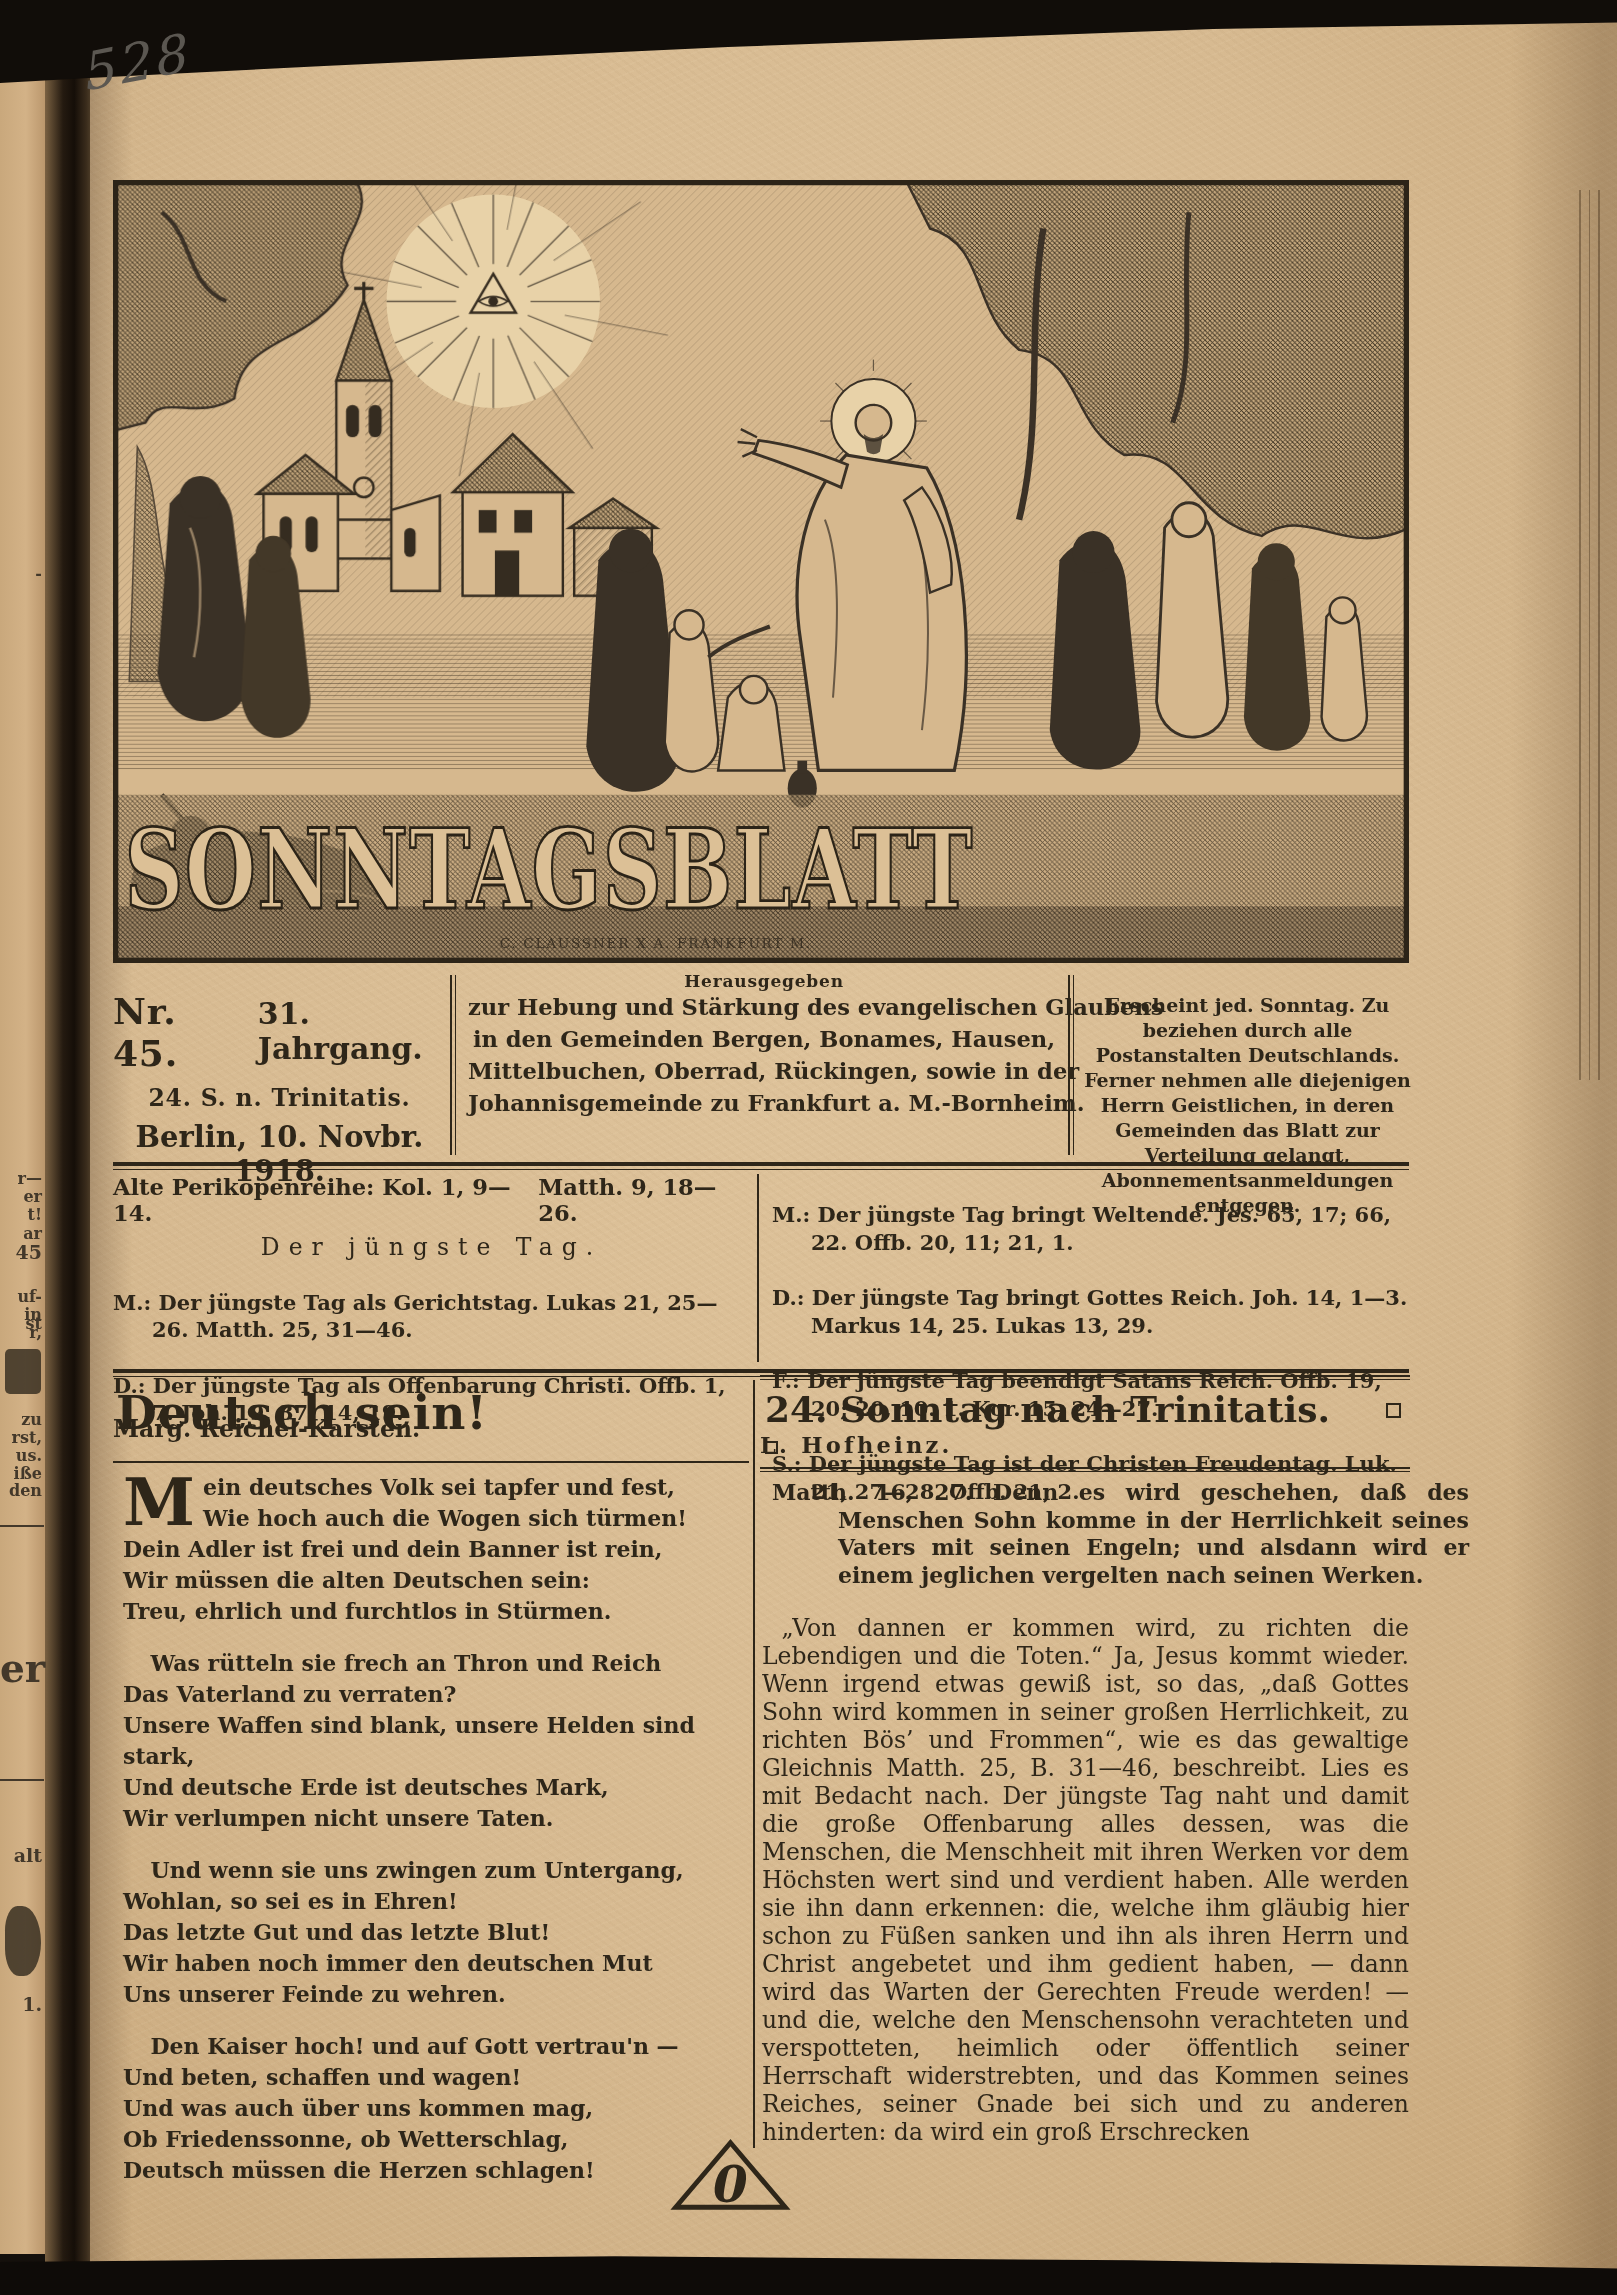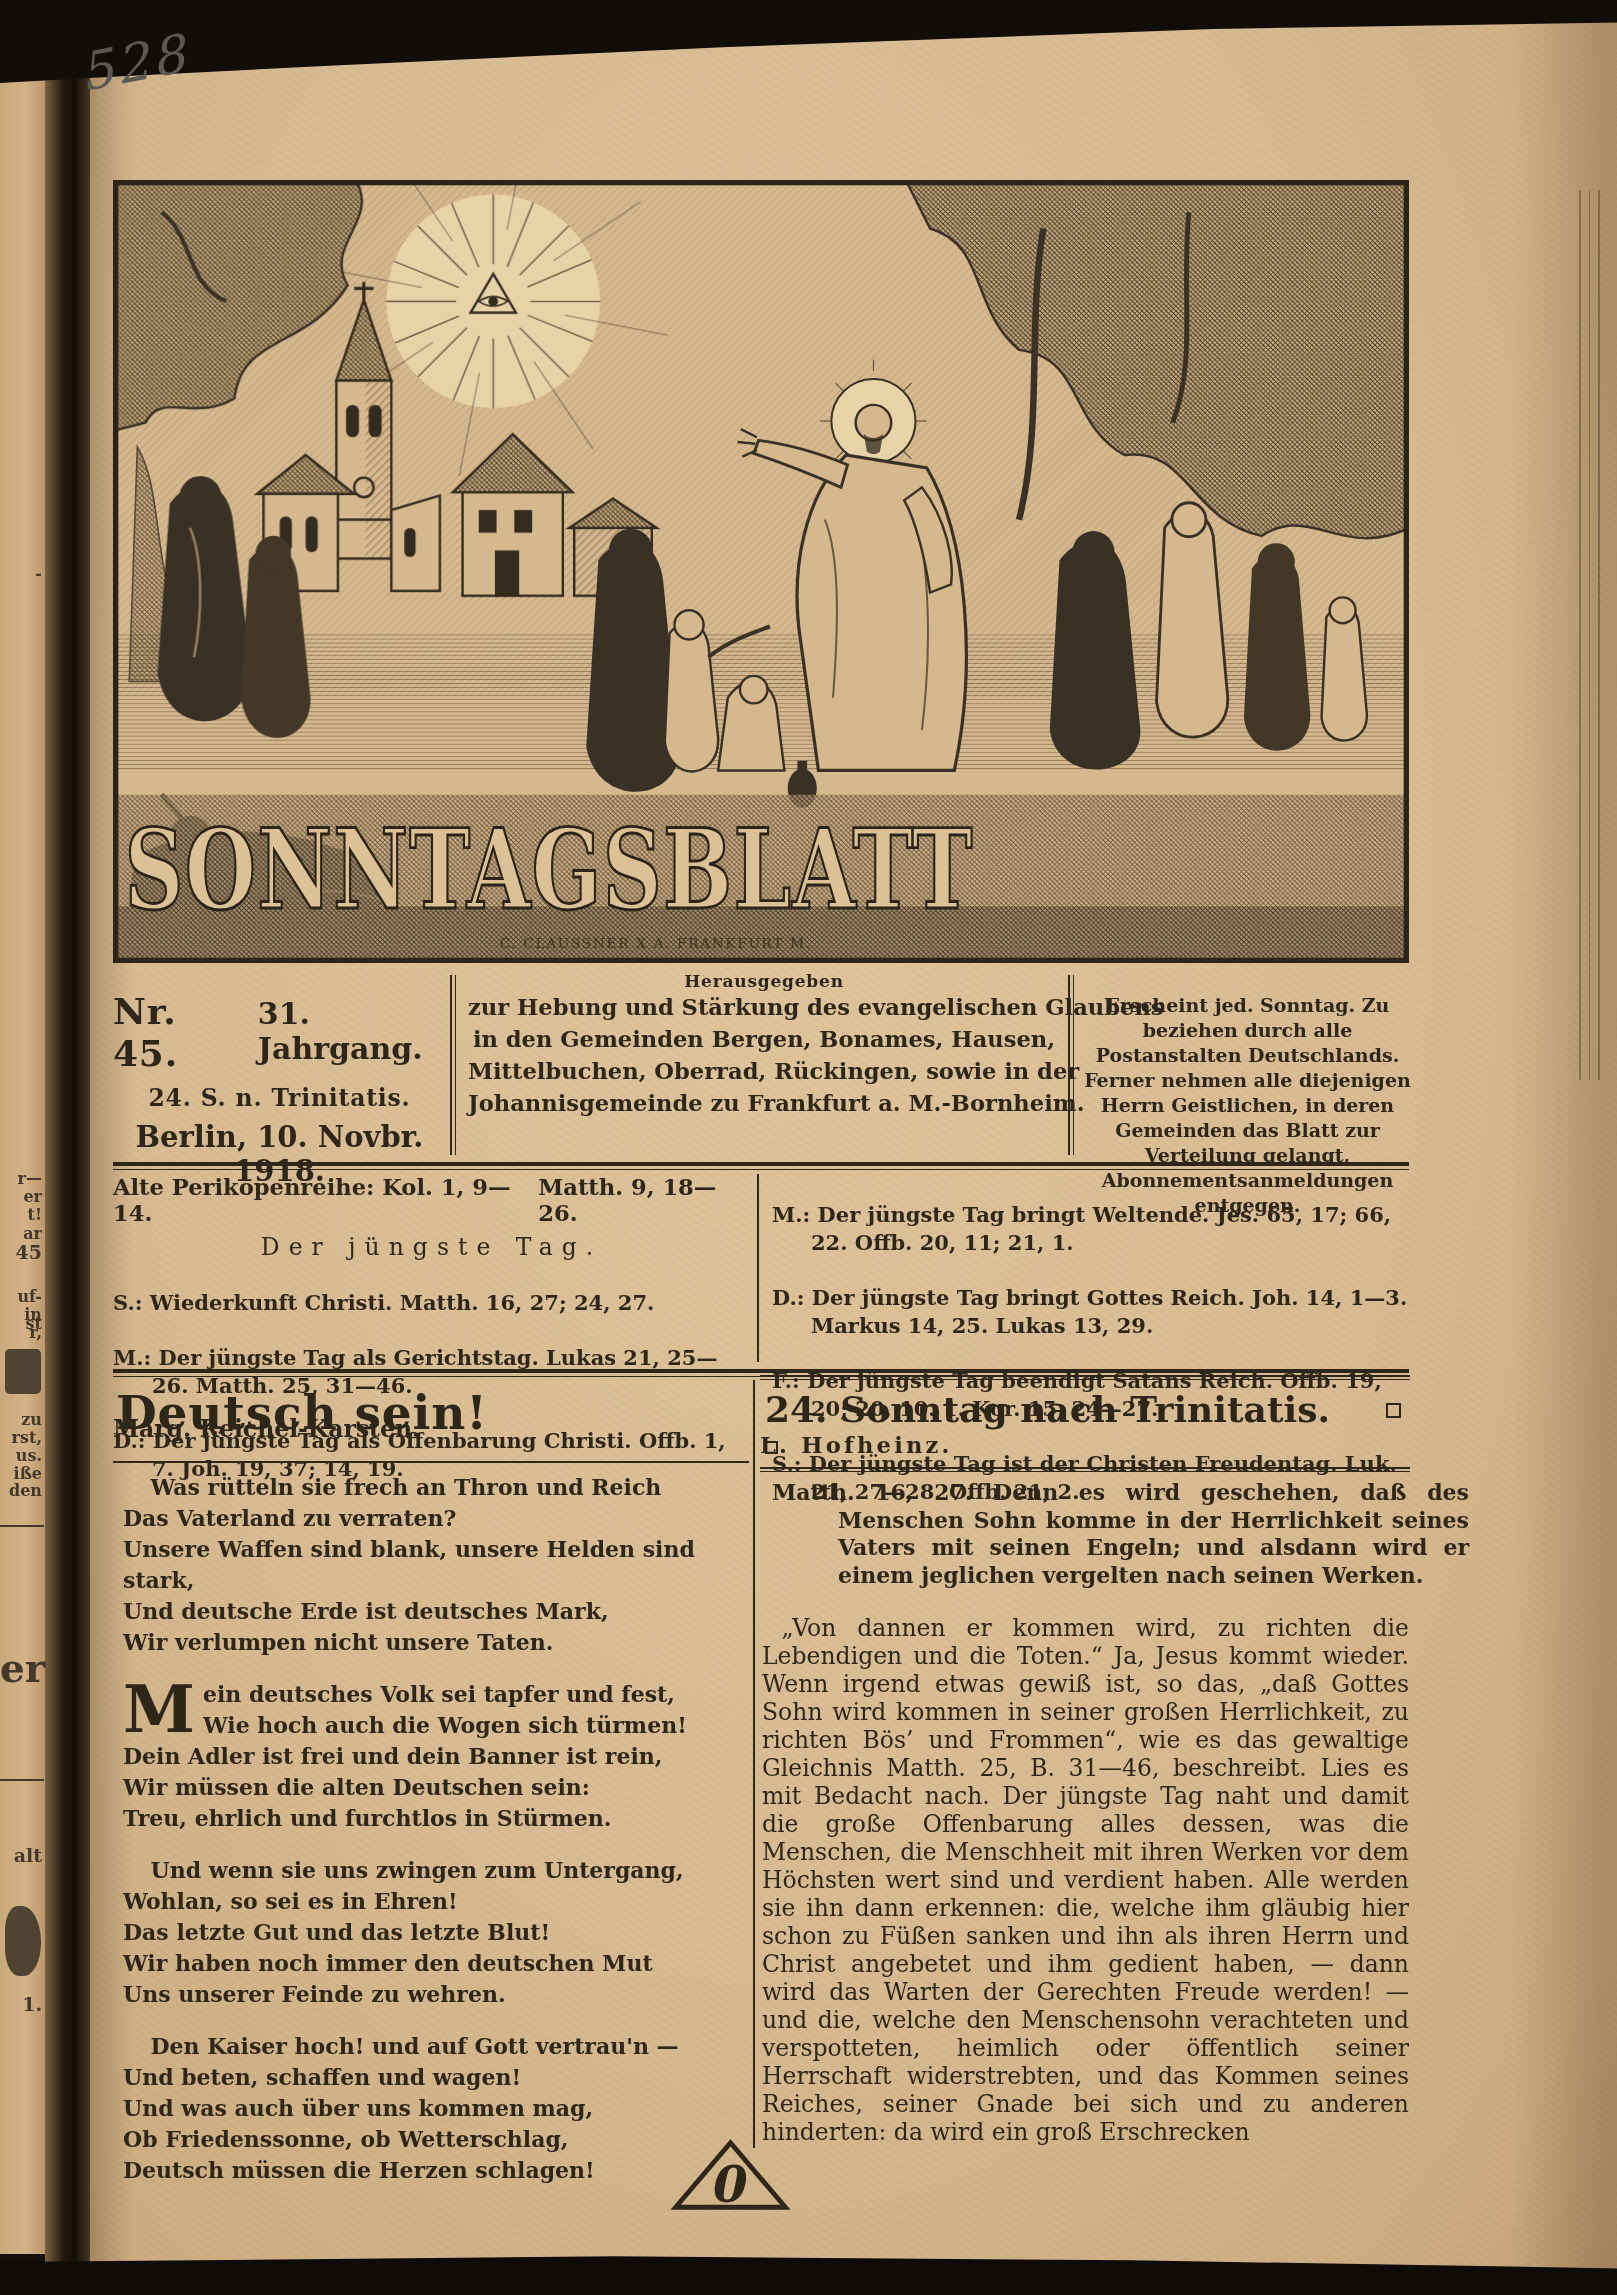--- a/index.html
+++ b/index.html
@@ -332,21 +332,20 @@
 <div class="abs subscription" style="left:1084px;top:993px;width:327px">Erscheint jed. Sonntag. Zu beziehen durch alle Postanstalten Deutschlands. Ferner nehmen alle diejenigen Herrn Geistlichen, in deren Gemeinden das Blatt zur Verteilung gelangt, Abonnementsanmeldungen entgegen.</div>
 
 <div class="abs rule-double" style="left:113px;top:1162px;width:1296px"></div>
 
 <div class="abs" style="left:113px;top:1174px;width:637px">
   <div class="peri-header">
     <span>Alte Perikopenreihe: Kol. 1, 9—14.</span>
     <span>Matth. 9, 18—26.</span>
   </div>
   <div class="peri-theme">Der jüngste Tag.</div>
-  <div class="peri-entry">S.: Wiederkunft Christi. Matth. 16, 27; 24, 27.</div>
   <div class="peri-entry">M.: Der jüngste Tag als Gerichtstag. Lukas 21, 25—26. Matth. 25, 31—46.</div>
   <div class="peri-entry">D.: Der jüngste Tag als Offenbarung Christi. Offb. 1, 7. Joh. 19, 37; 14, 19.</div>
 </div>
 
 <div class="abs vdiv-single" style="left:757px;top:1174px;height:188px"></div>
 
 <div class="abs" style="left:772px;top:1173px;width:639px">
   <div class="peri-entry">M.: Der jüngste Tag bringt Weltende. Jes. 65, 17; 66, 22. Offb. 20, 11; 21, 1.</div>
   <div class="peri-entry">D.: Der jüngste Tag bringt Gottes Reich. Joh. 14, 1—3. Markus 14, 25. Lukas 13, 29.</div>
   <div class="peri-entry">F.: Der jüngste Tag beendigt Satans Reich. Offb. 19, 20; 20, 10. 1. Kor. 15, 24—27.</div>
@@ -355,34 +354,34 @@
 
 <div class="abs rule-double" style="left:113px;top:1369px;width:1296px"></div>
 
 <div class="abs" style="left:753px;top:1380px;width:1.6px;height:768px;background:#2e2619"></div>
 
 <div class="abs lhead" style="left:116px;top:1385px">Deutsch sein!</div>
 <div class="abs author" style="left:113px;top:1415px;width:636px">Marg. Reichel-Karsten.</div>
 <div class="abs rule-single" style="left:113px;top:1461px;width:636px"></div>
 
 <div class="abs poem" style="left:123px;top:1472px;width:629px">
+  <div class="stanza stanza-first">
+    <span>Mein deutsches Volk sei tapfer und fest,</span><br>
+    <span>Wie hoch auch die Wogen sich türmen!</span><br>
+    <span>Dein Adler ist frei und dein Banner ist rein,</span><br>
+    <span>Wir müssen die alten Deutschen sein:</span><br>
+    <span>Treu, ehrlich und furchtlos in Stürmen.</span>
+  </div>
   <div class="stanza stanza-indent">
     <span>Was rütteln sie frech an Thron und Reich</span><br>
     <span>Das Vaterland zu verraten?</span><br>
     <span>Unsere Waffen sind blank, unsere Helden sind stark,</span><br>
     <span>Und deutsche Erde ist deutsches Mark,</span><br>
     <span>Wir verlumpen nicht unsere Taten.</span>
   </div>
-  <div class="stanza stanza-first">
-    <span>Mein deutsches Volk sei tapfer und fest,</span><br>
-    <span>Wie hoch auch die Wogen sich türmen!</span><br>
-    <span>Dein Adler ist frei und dein Banner ist rein,</span><br>
-    <span>Wir müssen die alten Deutschen sein:</span><br>
-    <span>Treu, ehrlich und furchtlos in Stürmen.</span>
-  </div>
   <div class="stanza stanza-indent">
     <span>Und wenn sie uns zwingen zum Untergang,</span><br>
     <span>Wohlan, so sei es in Ehren!</span><br>
     <span>Das letzte Gut und das letzte Blut!</span><br>
     <span>Wir haben noch immer den deutschen Mut</span><br>
     <span>Uns unserer Feinde zu wehren.</span>
   </div>
   <div class="stanza stanza-indent">
     <span>Den Kaiser hoch! und auf Gott vertrau'n —</span><br>
     <span>Und beten, schaffen und wagen!</span><br>

